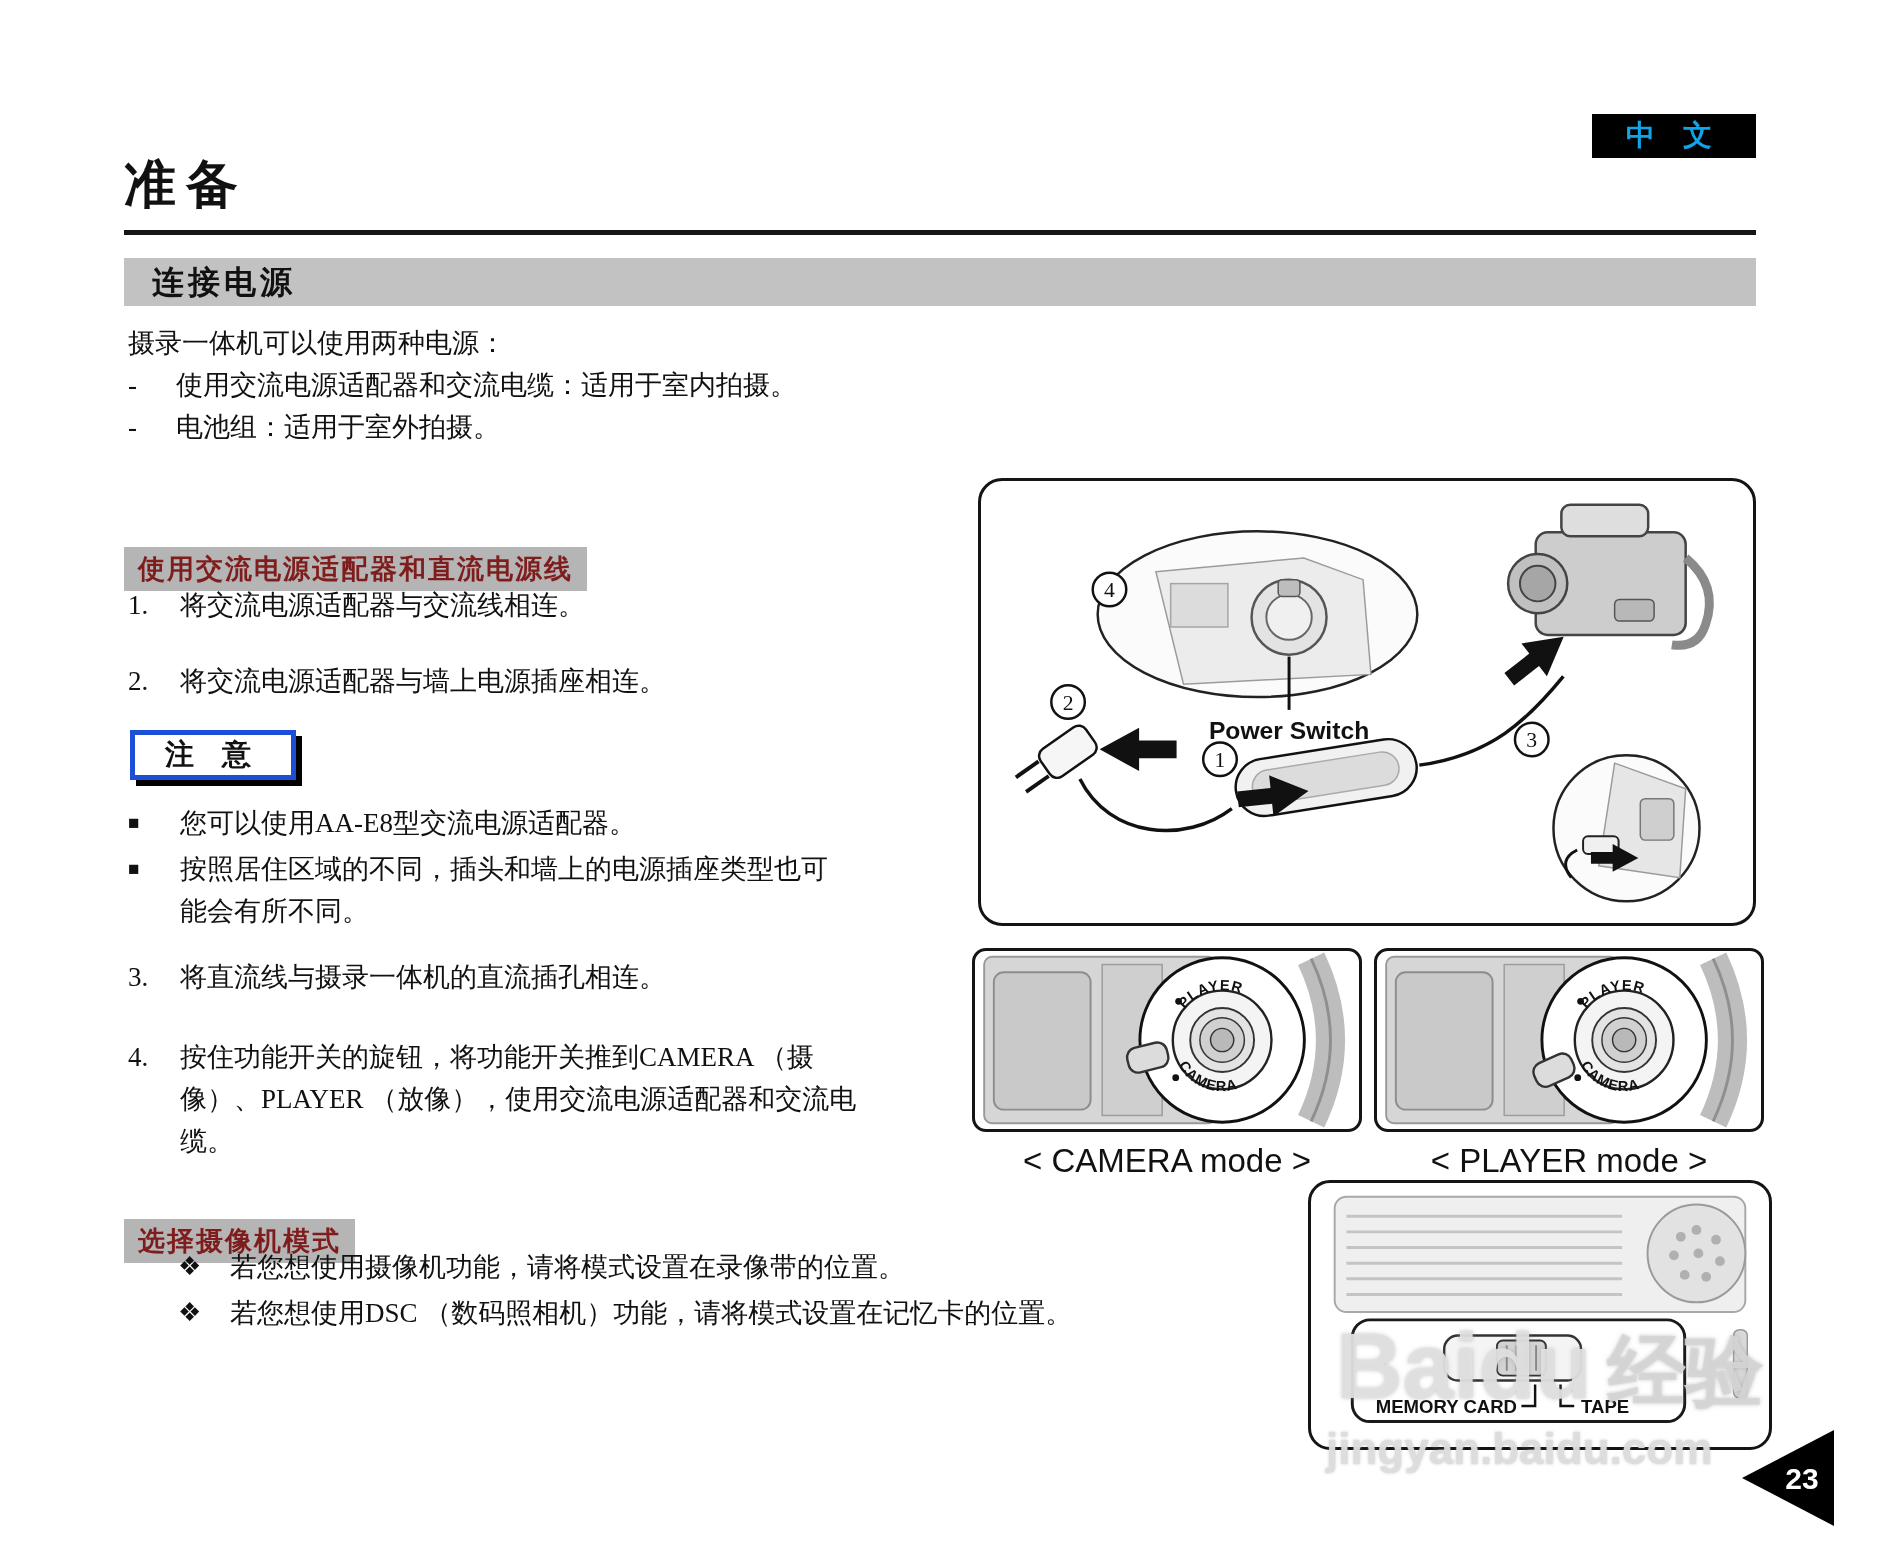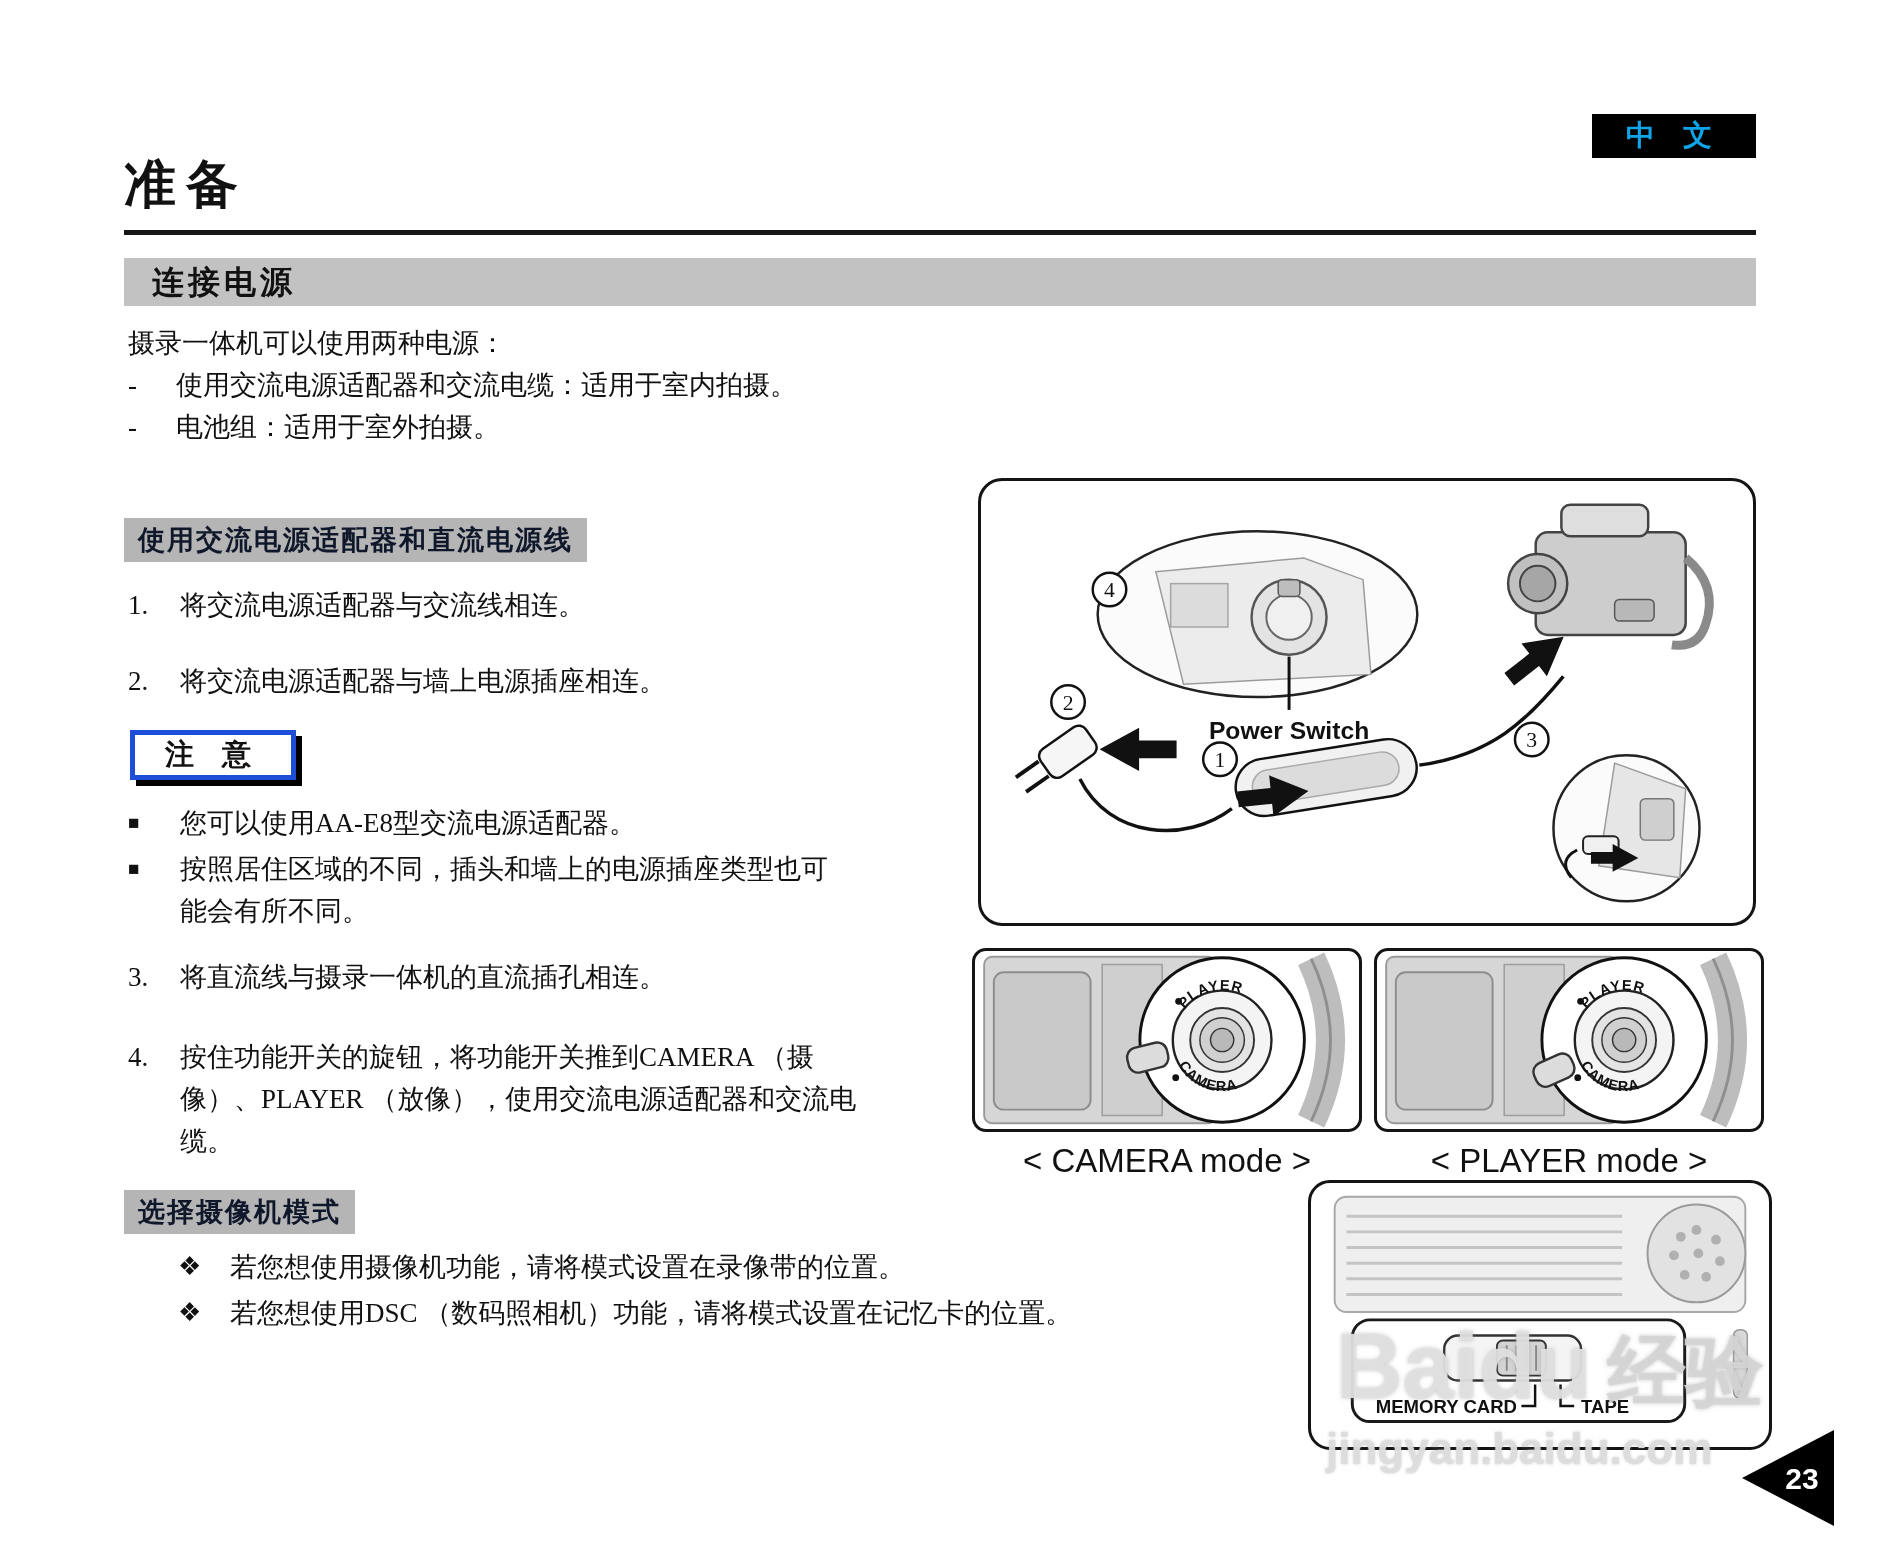--- a/index.html
+++ b/index.html
@@ -25,23 +25,23 @@
     position:absolute; left:124px; top:258px; width:1632px; height:48px;
     background:#c2c2c2; font-family:"Liberation Sans","DejaVu Sans",sans-serif;
     font-weight:bold; font-size:32px; line-height:48px; padding-left:28px; letter-spacing:4px;
   }
   .body-text { font-size:27px; line-height:42px; }
   .intro { position:absolute; left:128px; top:322px; }
   .dash-row, .step-row, .note-row, .clover-row { position:absolute; display:flex; align-items:flex-start; }
   .dash-row { left:128px; }
   .dash { width:48px; font-size:27px; line-height:42px; }
   .subhead {
-    position:absolute; background:#b5b5b5; color:#0f172a;
-    font-family:"Liberation Sans","DejaVu Sans",sans-serif; font-weight:bold;
-    font-size:27px; padding:4px 14px; letter-spacing:2px;
+    position:absolute; background:#b5b5b5; color:#7f1d1d;
+    font-family:"Liberation Sans","DejaVu Sans",sans-serif; font-weight:bold;
+    font-size:27px; padding:4px 14px; letter-spacing:2px;margin-top:29px;
   }
   .step-row { left:128px; }
   .step-num { width:52px; font-size:27px; line-height:42px; }
   .step-text { font-size:27px; line-height:42px; max-width:780px; }
   .w700 { max-width:700px; }
   .note-box {
     position:absolute; left:130px; top:730px; width:166px; height:50px;
     border:5px solid #1d4ed8; box-shadow:6px 6px 0 #000; background:#fff;
     display:flex; align-items:center; justify-content:center;
     font-family:"Liberation Sans","DejaVu Sans",sans-serif; font-weight:bold;

